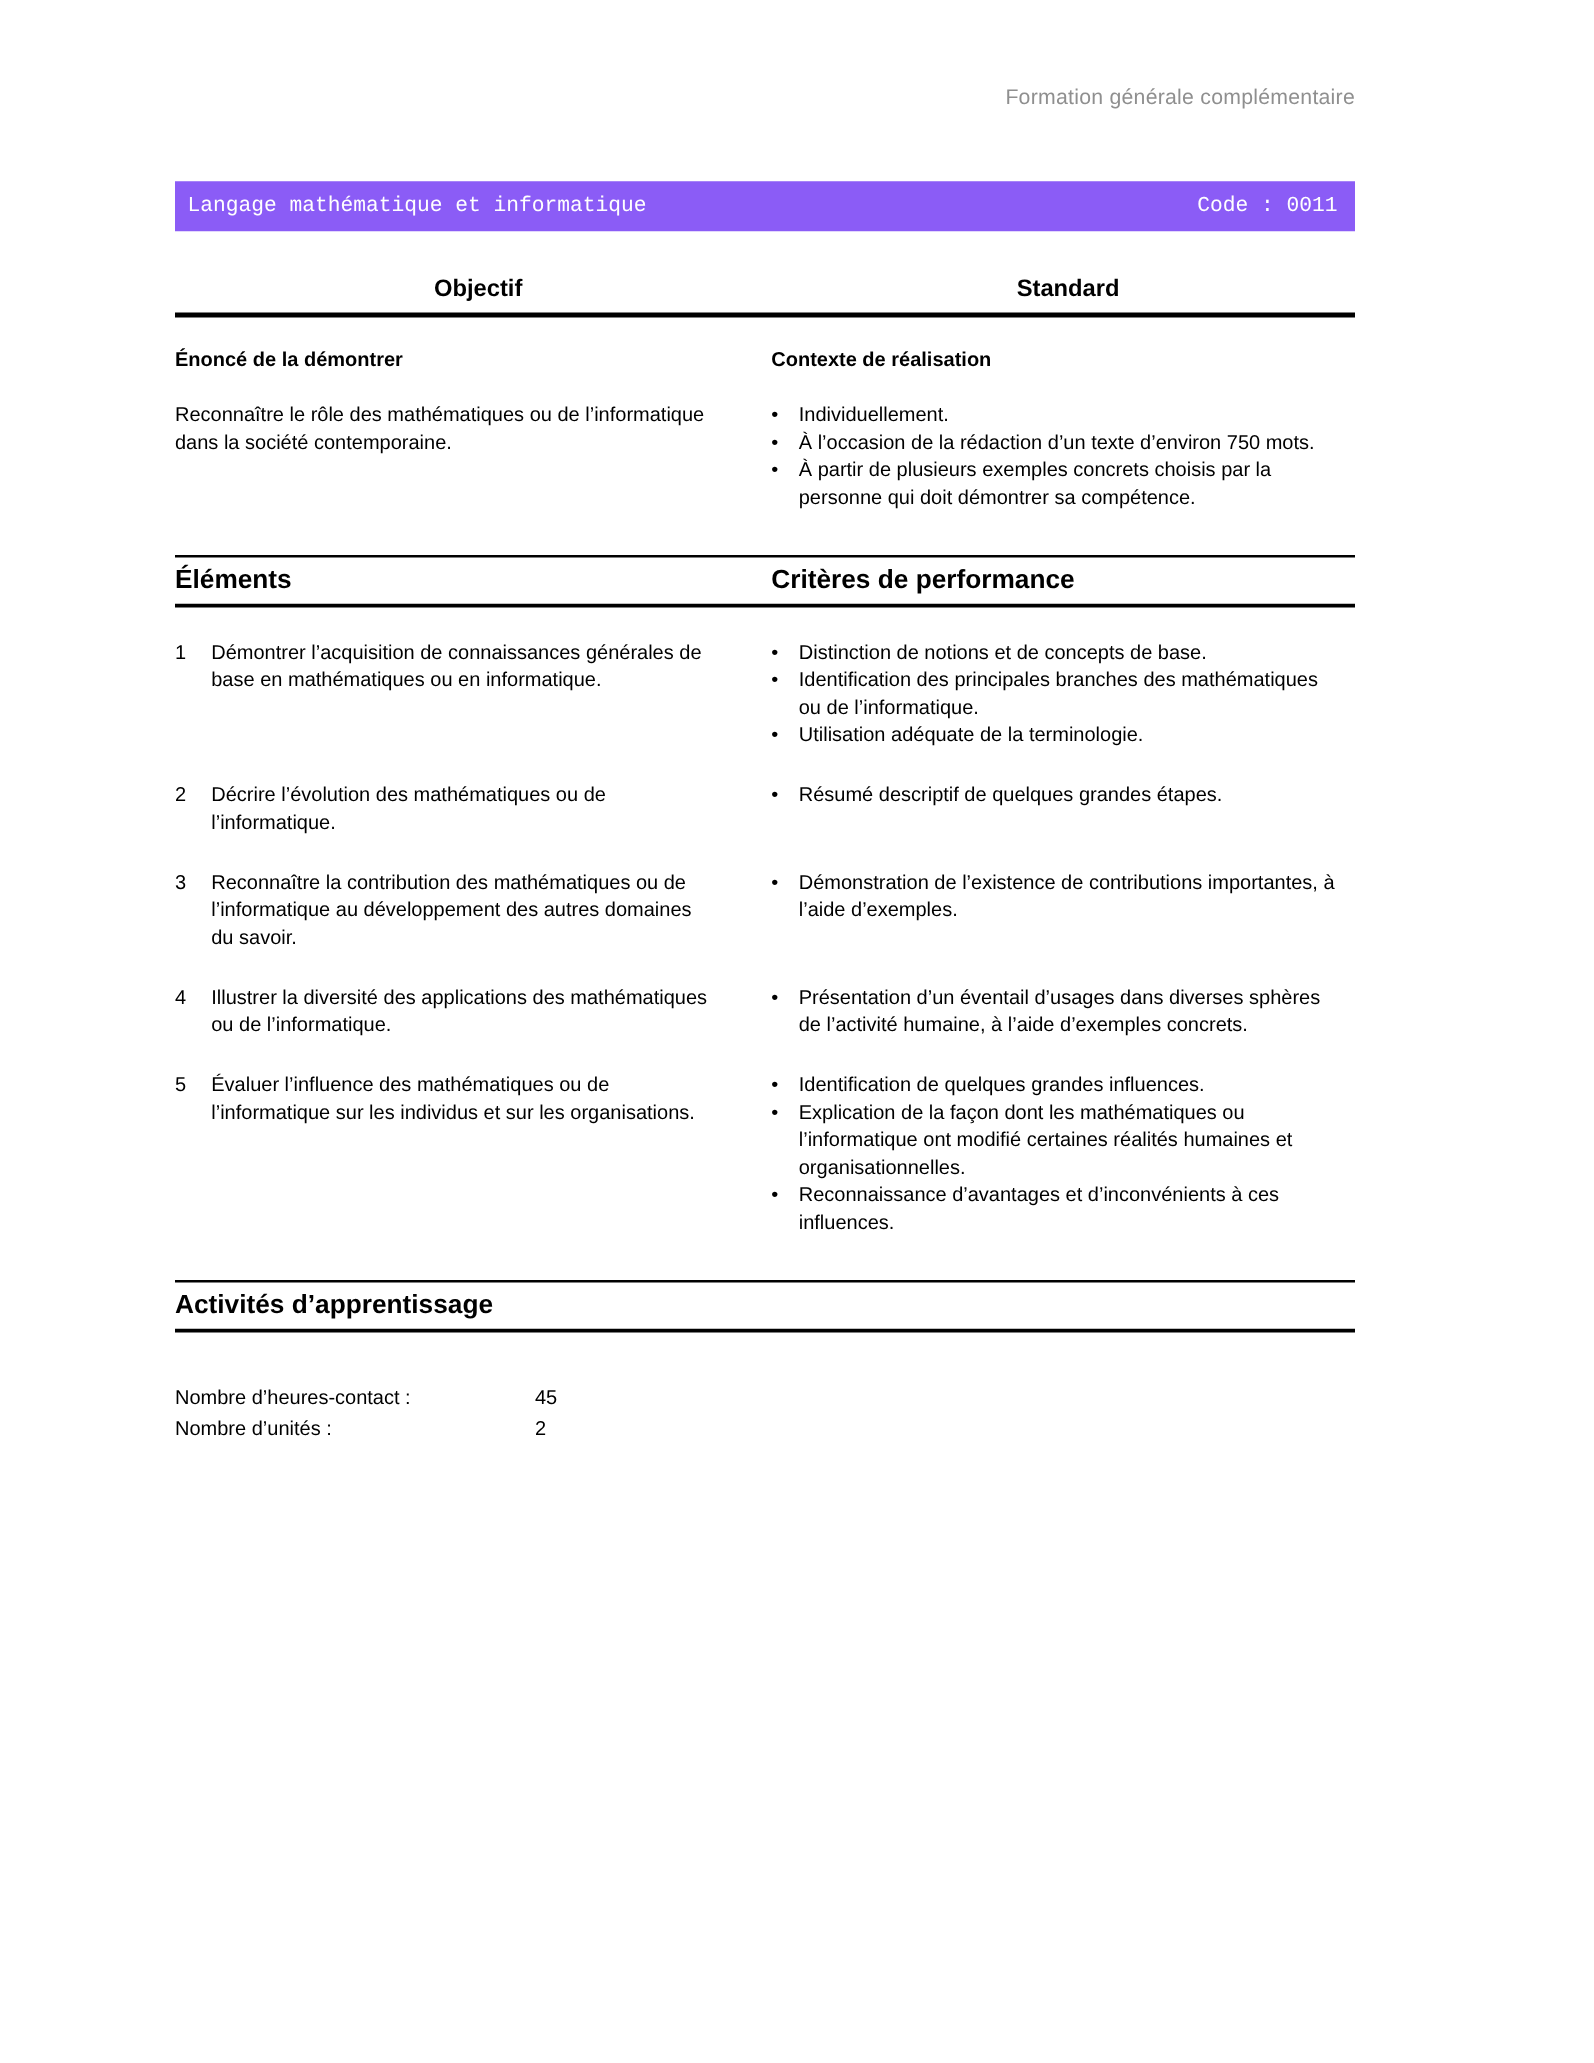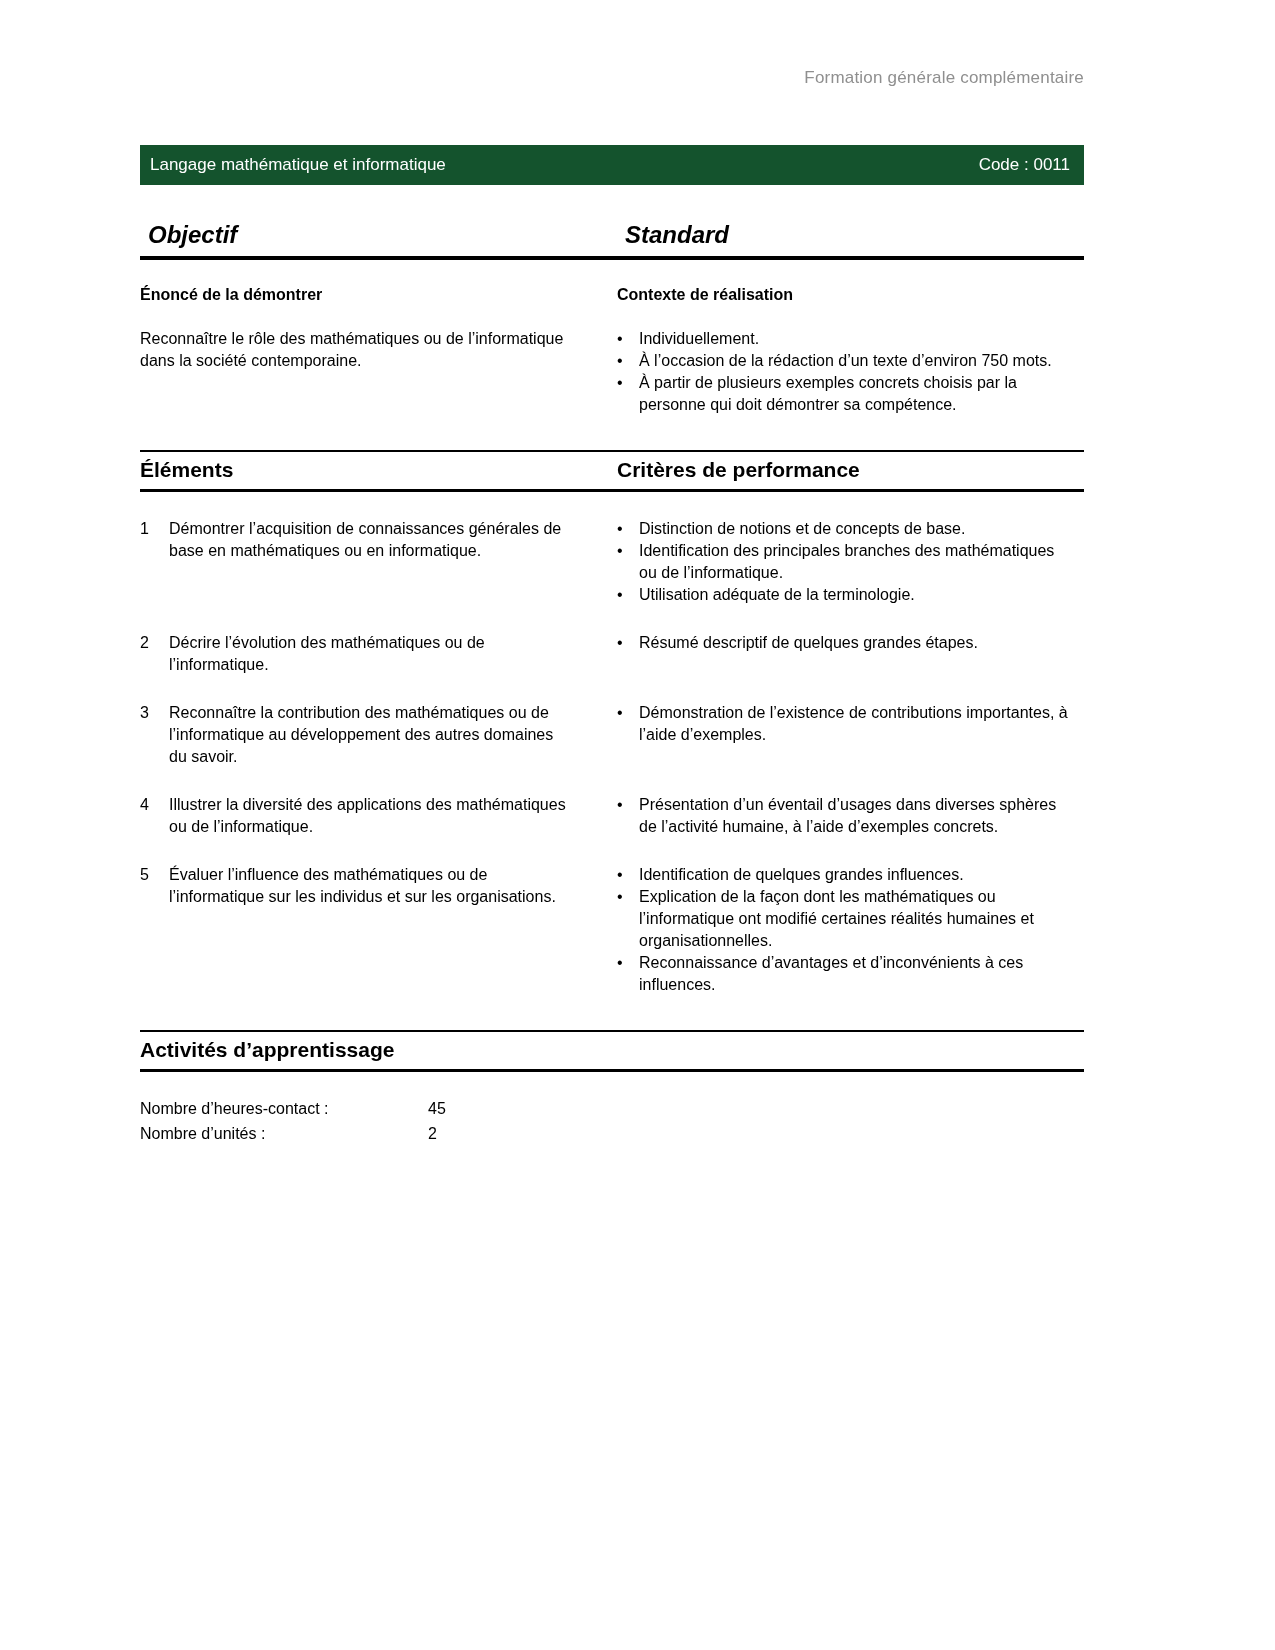--- a/index.html
+++ b/index.html
@@ -3,48 +3,48 @@
 <meta charset="utf-8">
 <style>
   * { margin:0; padding:0; box-sizing:border-box; }
   html,body { background:#ffffff; }
   body { font-family:"Liberation Sans","DejaVu Sans",sans-serif; color:#000; }
   .page { position:relative; width:1275px; height:1467px; background:#fff; overflow:hidden; }
   .content { position:absolute; left:140px; top:0; width:944px; }
 
   .running-header { margin-top:68px; text-align:right; color:#8f8f8f; font-size:17px; letter-spacing:0.2px; }
 
-  .title-bar { margin-top:57px; background:#14532d; color:#fff; height:40px;
+  .title-bar { margin-top:57px; background:#8b5cf6; color:#fff; height:40px;
                display:flex; align-items:center; justify-content:space-between;
-               padding:0 14px 0 10px; font-size:17px; }
+               padding:0 14px 0 10px; font-size:17px;font-family:Liberation Mono, monospace; }
 
   .col-headers { margin-top:36px; display:grid; grid-template-columns:477px 1fr;
                  padding-bottom:7px; border-bottom:4px solid #000; }
-  .col-head { font-size:24px; font-weight:bold; font-style:italic; padding-left:8px; }
+  .col-head { font-size:19px; font-weight:bold; padding-left:8px;text-align:center; }
 
   .section-grid { display:grid; grid-template-columns:477px 1fr; margin-top:26px; }
   .left-cell { padding-right:44px; }
   .subheading { font-weight:bold; font-size:16px; margin-bottom:24px; }
   .body-text { font-size:16px; line-height:22px; }
 
   .bullet { display:flex; font-size:16px; line-height:22px; }
   .bullet .dot { flex:0 0 22px; }
   .bullet .bullet-text { flex:1; padding-right:8px; }
   .bullet + .bullet { margin-top:0; }
 
   .band { margin-top:34px; border-top:2px solid #000; border-bottom:3px solid #000;
           display:grid; grid-template-columns:477px 1fr; padding:6px 0 7px; }
   .band-head { font-weight:bold; font-size:21px; }
 
   .row { display:grid; grid-template-columns:477px 1fr; margin-top:26px; }
   .numbered { display:flex; font-size:16px; line-height:22px; padding-right:44px; }
   .numbered .num { flex:0 0 29px; }
   .numbered .itm-text { flex:1; }
 
-  .hours-block { margin-top:24px; }
+  .hours-block { margin-top:40px; }
   .hours-row { display:flex; font-size:16px; line-height:25px; }
   .hours-row .label { width:288px; }
 
   .footer-bar { position:absolute; left:140px; top:1481px; width:944px; height:6px; background:#000; }
   .footer-line { position:absolute; left:140px; top:1493px; width:944px;
                  display:flex; align-items:center; }
   .footer-line .pgnum { width:33px; font-size:16px; }
   .footer-line .vbar { width:3px; height:20px; background:#9a9a9a; margin-right:13px; }
   .footer-line .footer-text { font-size:12px; }
 </style>

